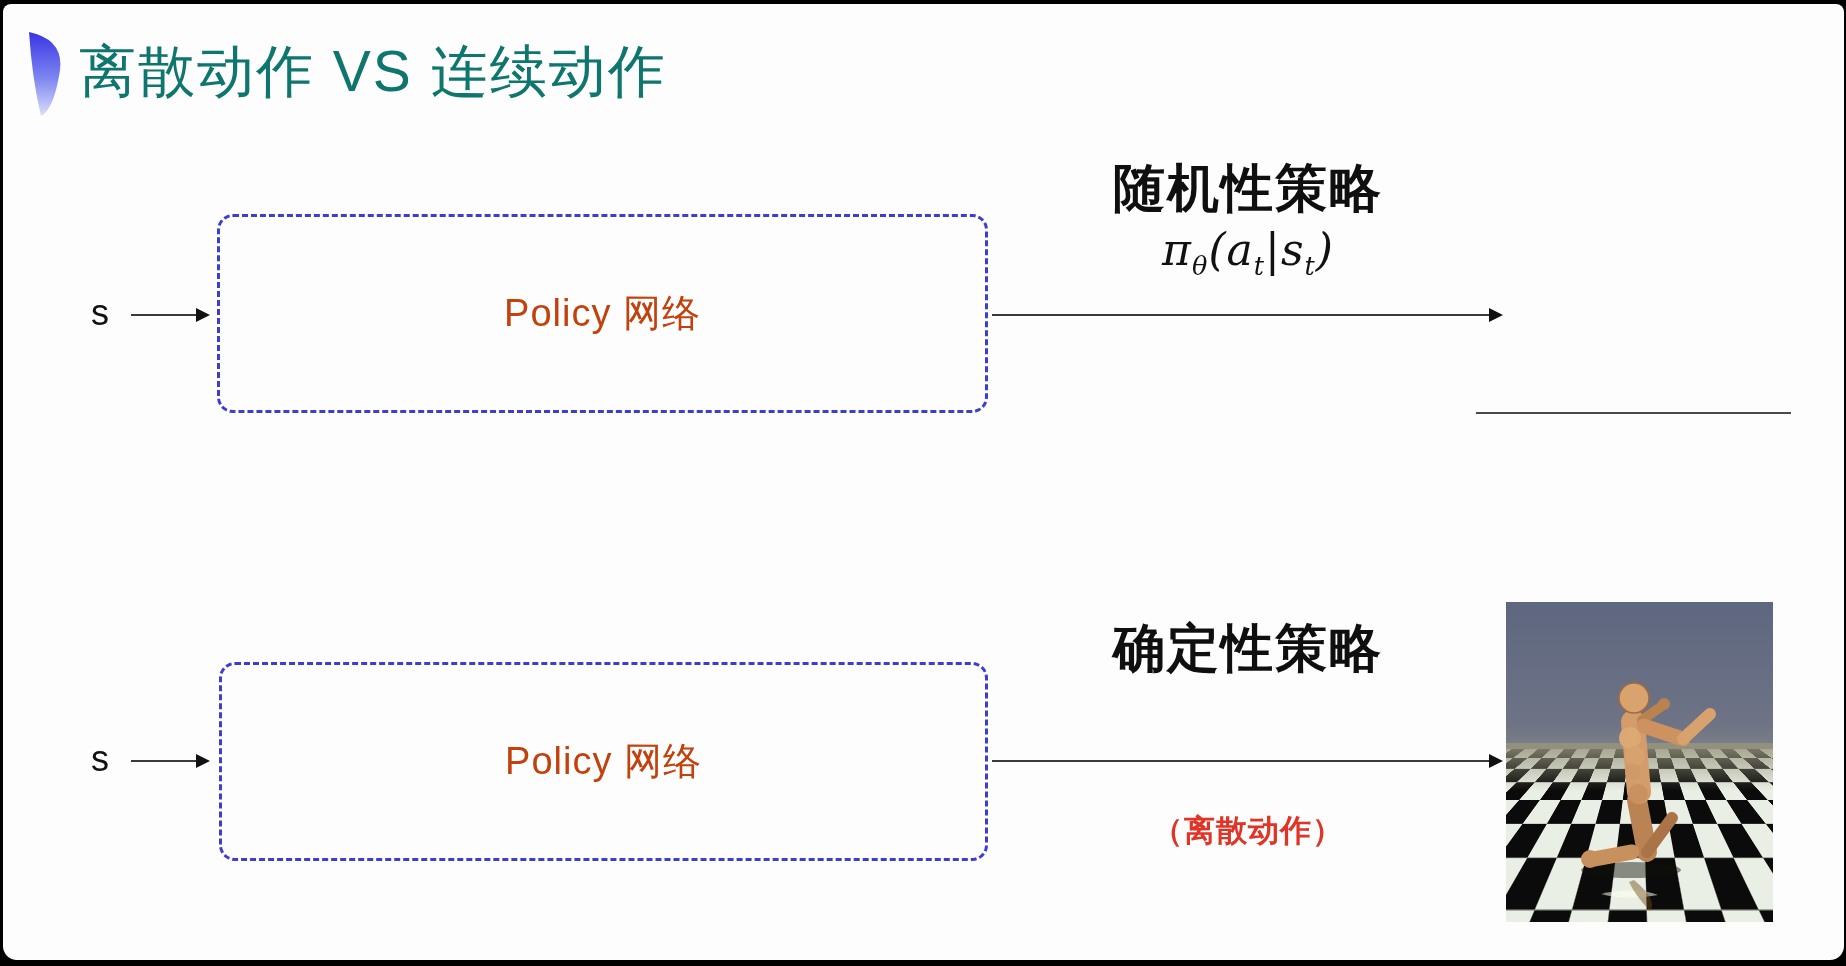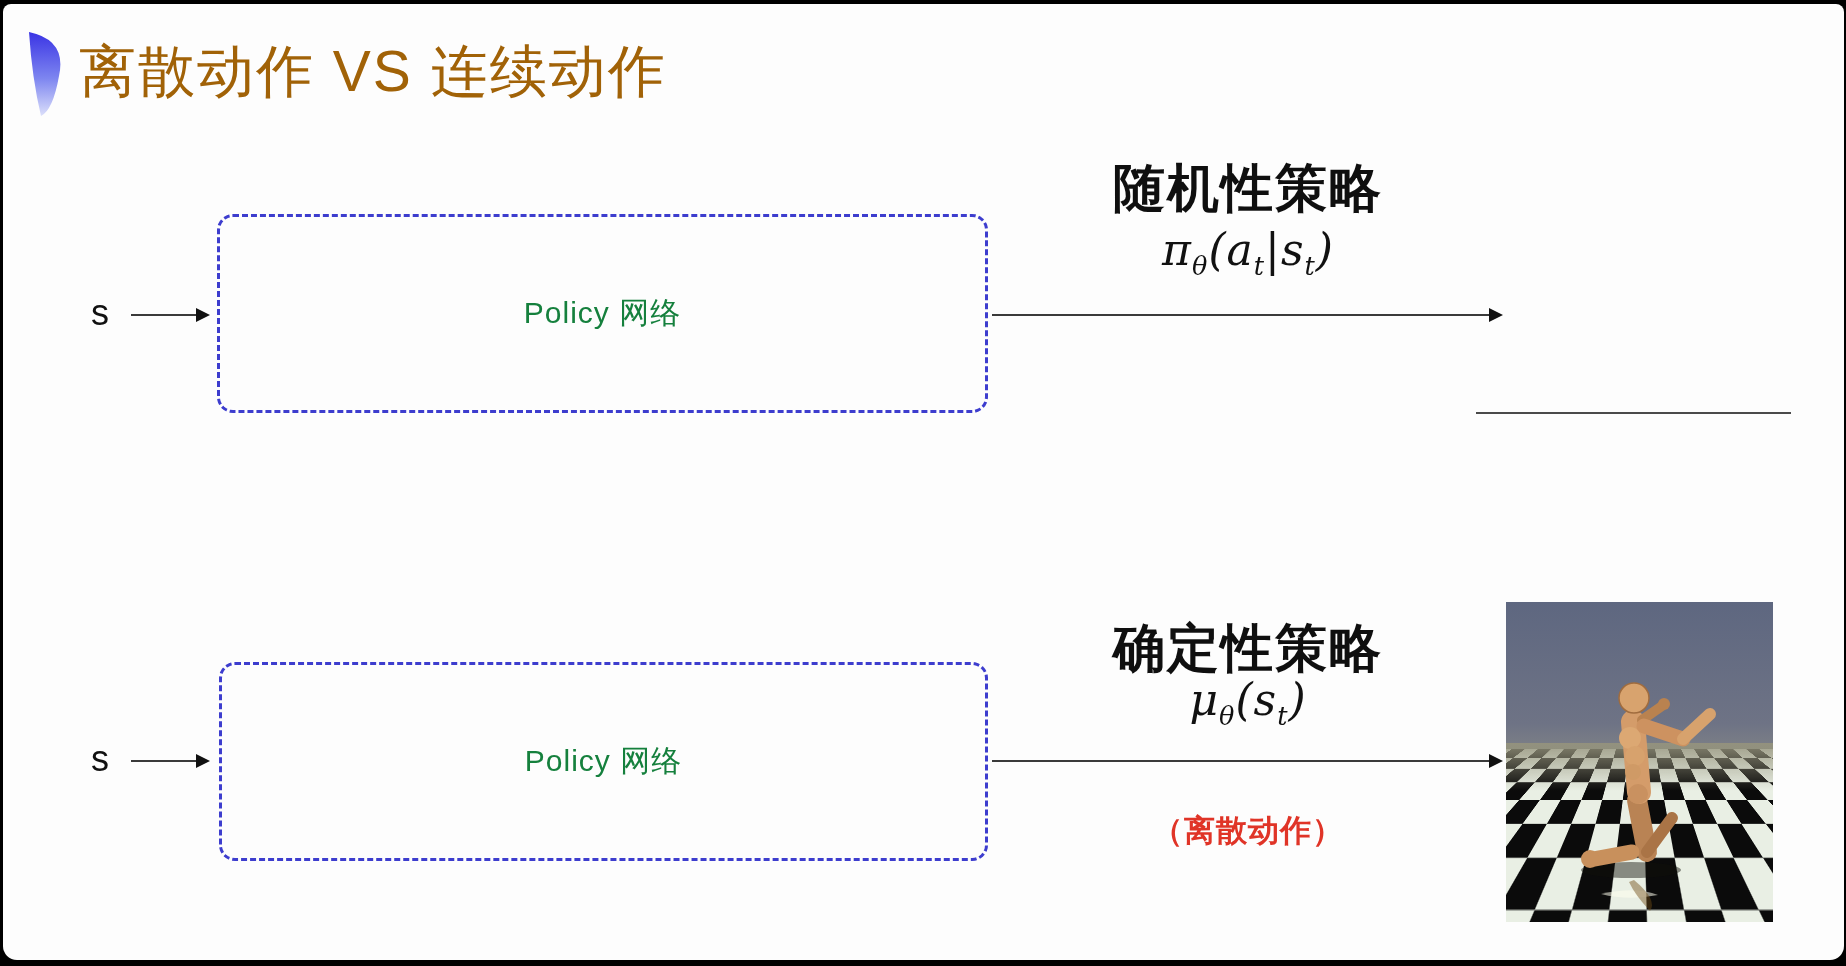--- a/index.html
+++ b/index.html
@@ -4,31 +4,31 @@
 <style>
   * { margin:0; padding:0; box-sizing:border-box; }
   html,body { background:#000; }
   body { font-family:"Liberation Sans", sans-serif; }
   #stage { position:relative; width:1846px; height:966px; background:#000; overflow:hidden; }
   .slide { position:absolute; left:3px; top:4px; right:2px; bottom:6px; background:#fdfdfd;
            border-radius:8px 8px 14px 14px; overflow:hidden; }
 
   
   .title-icon { position:absolute; left:12px; top:26px; width:46px; height:88px; }
-  .page-title { position:absolute; left:76px; top:30px; font-size:57px; color:#a16207;
+  .page-title { position:absolute; left:76px; top:30px; font-size:57px; color:#0f766e;
                 font-weight:400; letter-spacing:2px; white-space:nowrap; }
 
   
   .s-label { position:absolute; font-size:36px; color:#111; }
   .arrow { position:absolute; height:2px; background:#3a3a3a; }
   .arrow::after { content:''; position:absolute; right:-13px; top:-6px; width:0; height:0;
                   border-left:14px solid #111; border-top:7px solid transparent; border-bottom:7px solid transparent; }
   .policy-box { position:absolute; border:3px dashed #3d3dce; border-radius:16px;
                 display:flex; align-items:center; justify-content:center; background:transparent; }
-  .policy-box span { font-size:30px; color:#15803d; letter-spacing:1px; }
+  .policy-box span { font-size:38px; color:#c2410c; letter-spacing:1px; }
   .policy-type { position:absolute; width:350px; text-align:center; font-size:52px; font-weight:600;
                  color:#0f0f0f; letter-spacing:2px; }
   .formula { position:absolute; width:350px; text-align:center; font-size:44px; color:#111;
              font-family:"DejaVu Serif", serif; font-style:italic; letter-spacing:1px; }
   .formula sub { font-size:0.58em; }
   .action-note { position:absolute; width:350px; text-align:center; font-size:31px; font-weight:700;
                  color:#e03427; letter-spacing:1px; }
 
   
   .s-0 { left:88px; top:288px; }            .s-1 { left:88px; top:734px; }
@@ -93,21 +93,20 @@
       <div class="chart-axis"></div>
     </div>
 
     <span class="s-label s-1">s</span>
     <div class="arrow a-in-1"></div>
     <div class="policy-box box-1">
       <span>Policy 网络</span>
     </div>
     <div class="arrow a-out-1"></div>
     <div class="policy-type type-1">确定性策略</div>
-    <div class="formula formula-1"><span>μ</span><sub>θ</sub><span>(</span><span>s</span><sub>t</sub><span></span><span></span><sub></sub><span>)</span></div>
     <div class="action-note note-1">（离散动作）</div>
 
     <div class="sim">
       <div class="sim-floor"></div>
       <div class="sim-fog"></div>
       <svg class="sim-robot" viewBox="0 0 267 320">
         <ellipse cx="125" cy="268" rx="50" ry="8" fill="rgba(15,15,8,0.45)"></ellipse>
         <path d="M95 292 Q130 284 152 293 Q122 299 95 292 Z" fill="rgba(255,255,238,0.55)"></path>
         <path d="M128 278 Q152 298 144 309 Q129 293 123 280 Z" fill="rgba(110,75,20,0.45)"></path>
         <path d="M131 198 L141 250" stroke="#b98354" stroke-width="20" stroke-linecap="round" fill="none"></path>

